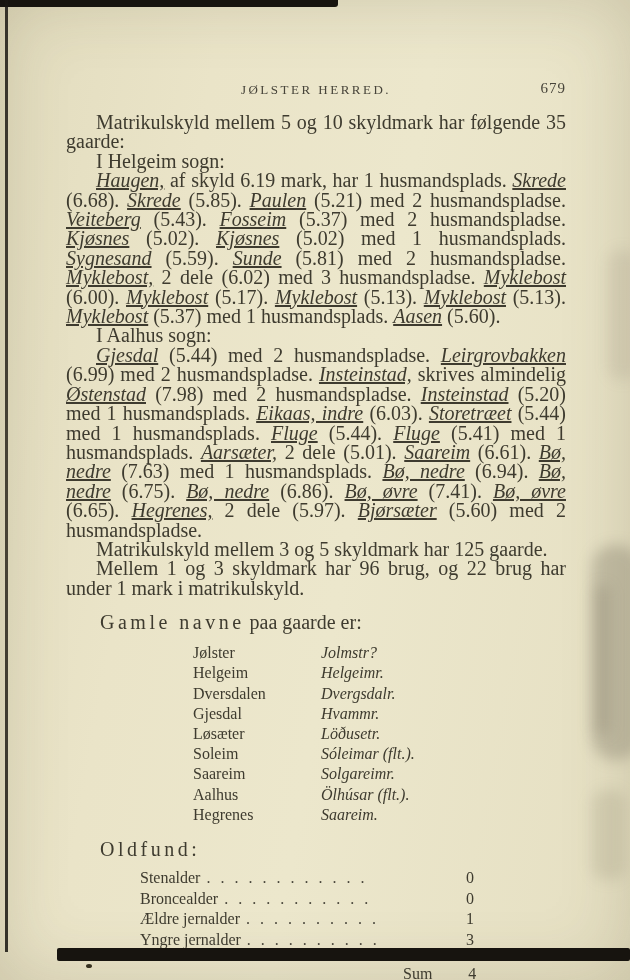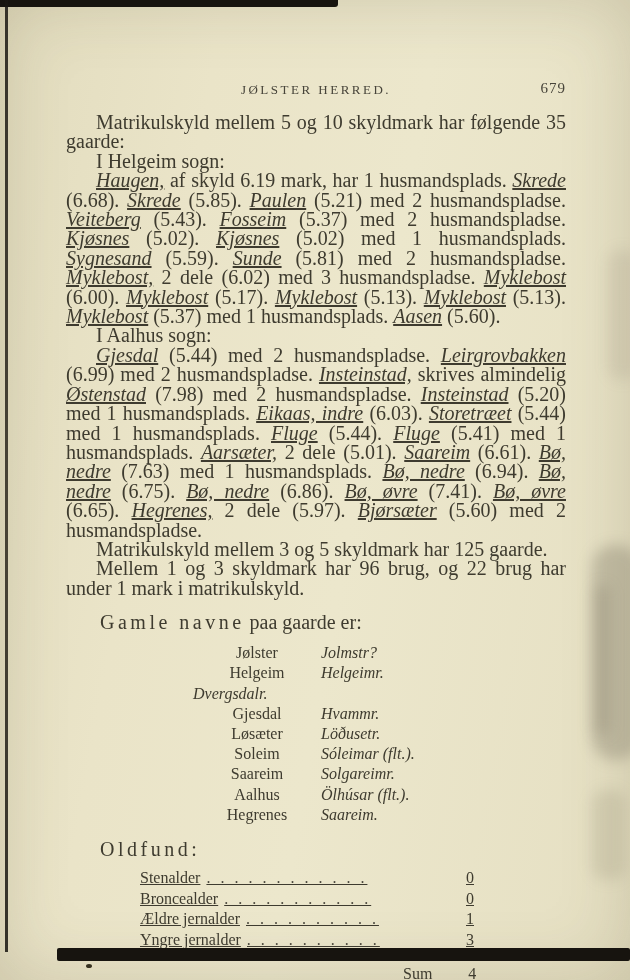--- a/index.html
+++ b/index.html
@@ -30,25 +30,25 @@
   .page-num { position:absolute; right:0; top:-2px; font-size:15px; letter-spacing:1px; }
 
   .body-par { margin:0; font-size:20px; line-height:19.4px; text-align:justify; text-indent:30px; }
   .it { font-style:italic;text-decoration:underline; }
 
   .section-head { margin-top:14px; font-size:20px; line-height:20px; text-indent:34px; white-space:nowrap; }
   .sp { letter-spacing:3.5px; }
 
   .names-table { margin:11px 0 0 127px; font-size:16px; line-height:20.2px; }
   .names-row { display:flex; }
-  .names-modern { width:128px;text-align:center; }
+  .names-modern { width:128px; }
   .names-old { font-style:italic; }
 
   .of-block { margin:9px 0 0 74px; width:334px; font-size:16px; line-height:20.6px; }
-  .of-row { display:flex; align-items:baseline;text-decoration:underline; }
+  .of-row { display:flex; align-items:baseline; }
   .of-label { white-space:nowrap; }
   .of-leader { flex:1; overflow:hidden; white-space:nowrap; letter-spacing:3px; margin:0 6px; color:#4a473c; }
   .of-value { width:14px; text-align:right; }
   .of-rule { margin:7px 0 0 263px; width:71px; border-top:1.5px solid #3e3b2f; }
   .of-sum { margin:6px 0 0 263px; width:71px; display:flex; justify-content:space-between;gap:36px; }
 </style>
 </head>
 <body>
 
 <div class="page">
@@ -84,20 +84,21 @@
     <div class="names-table">
       <div class="names-row">
         <span class="names-modern">Jølster</span>
         <span class="names-old">Jolmstr?</span>
       </div>
       <div class="names-row">
         <span class="names-modern">Helgeim</span>
         <span class="names-old">Helgeimr.</span>
       </div>
       <div class="names-row">
+        <span class="names-modern">Dversdalen</span>
         <span class="names-old">Dvergsdalr.</span>
       </div>
       <div class="names-row">
         <span class="names-modern">Gjesdal</span>
         <span class="names-old">Hvammr.</span>
       </div>
       <div class="names-row">
         <span class="names-modern">Løsæter</span>
         <span class="names-old">Löðusetr.</span>
       </div>

